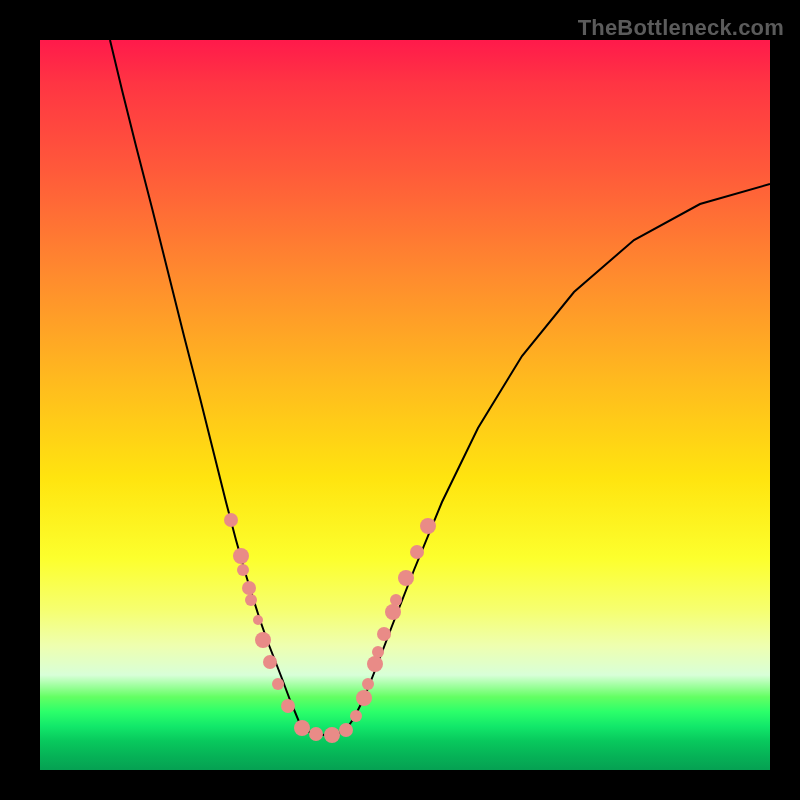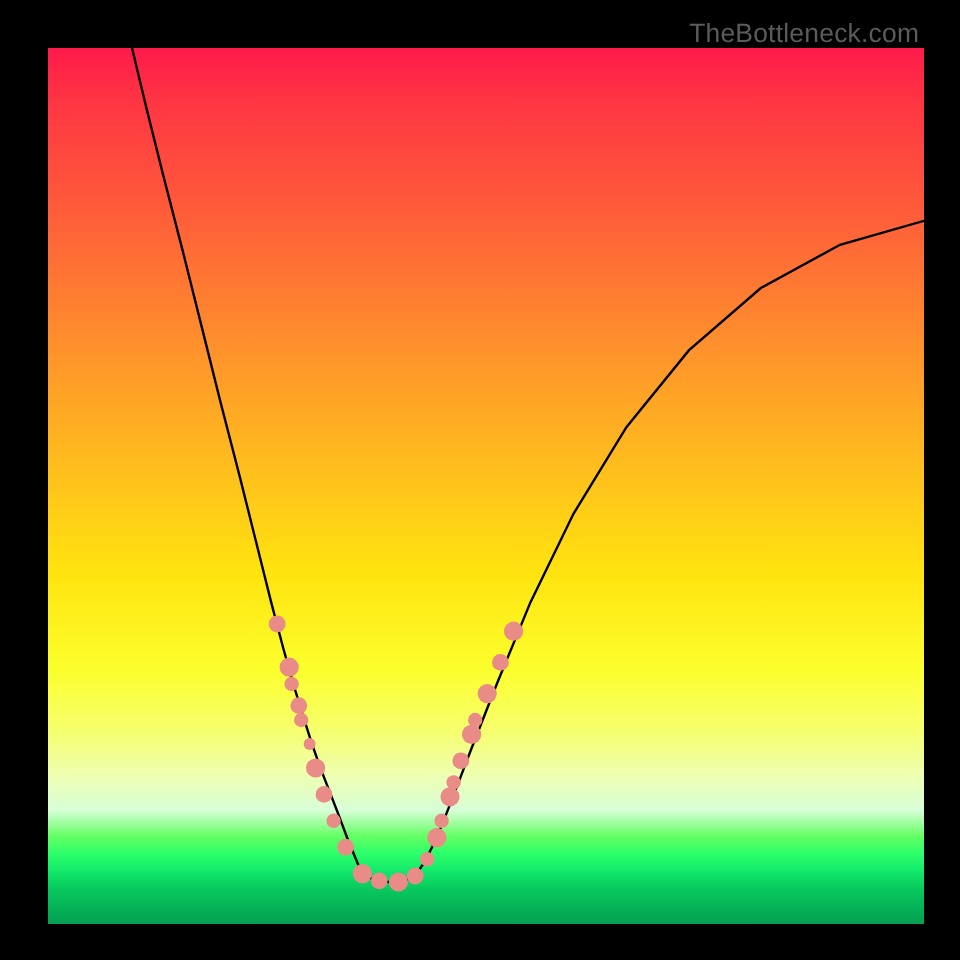--- a/index.html
+++ b/index.html
@@ -44,23 +44,23 @@
       #2cff6a 92%,
       #12e86a 94%,
       #08c95d 96%,
       #06b357 98%,
       #05a052 100%
     );
   }
   .watermark {
     position: absolute;
     top: 15px;
-    right: 34px;
+    right: 16px;
     font-size: 22px;
-    font-weight: 400;
+    font-weight: 700;
     color: #5b5b5b;
     letter-spacing: .2px;
     user-select: none;
   }
   svg.curves {
     position: absolute;
     inset: 0;
   }
   .curve {
     fill: none;

